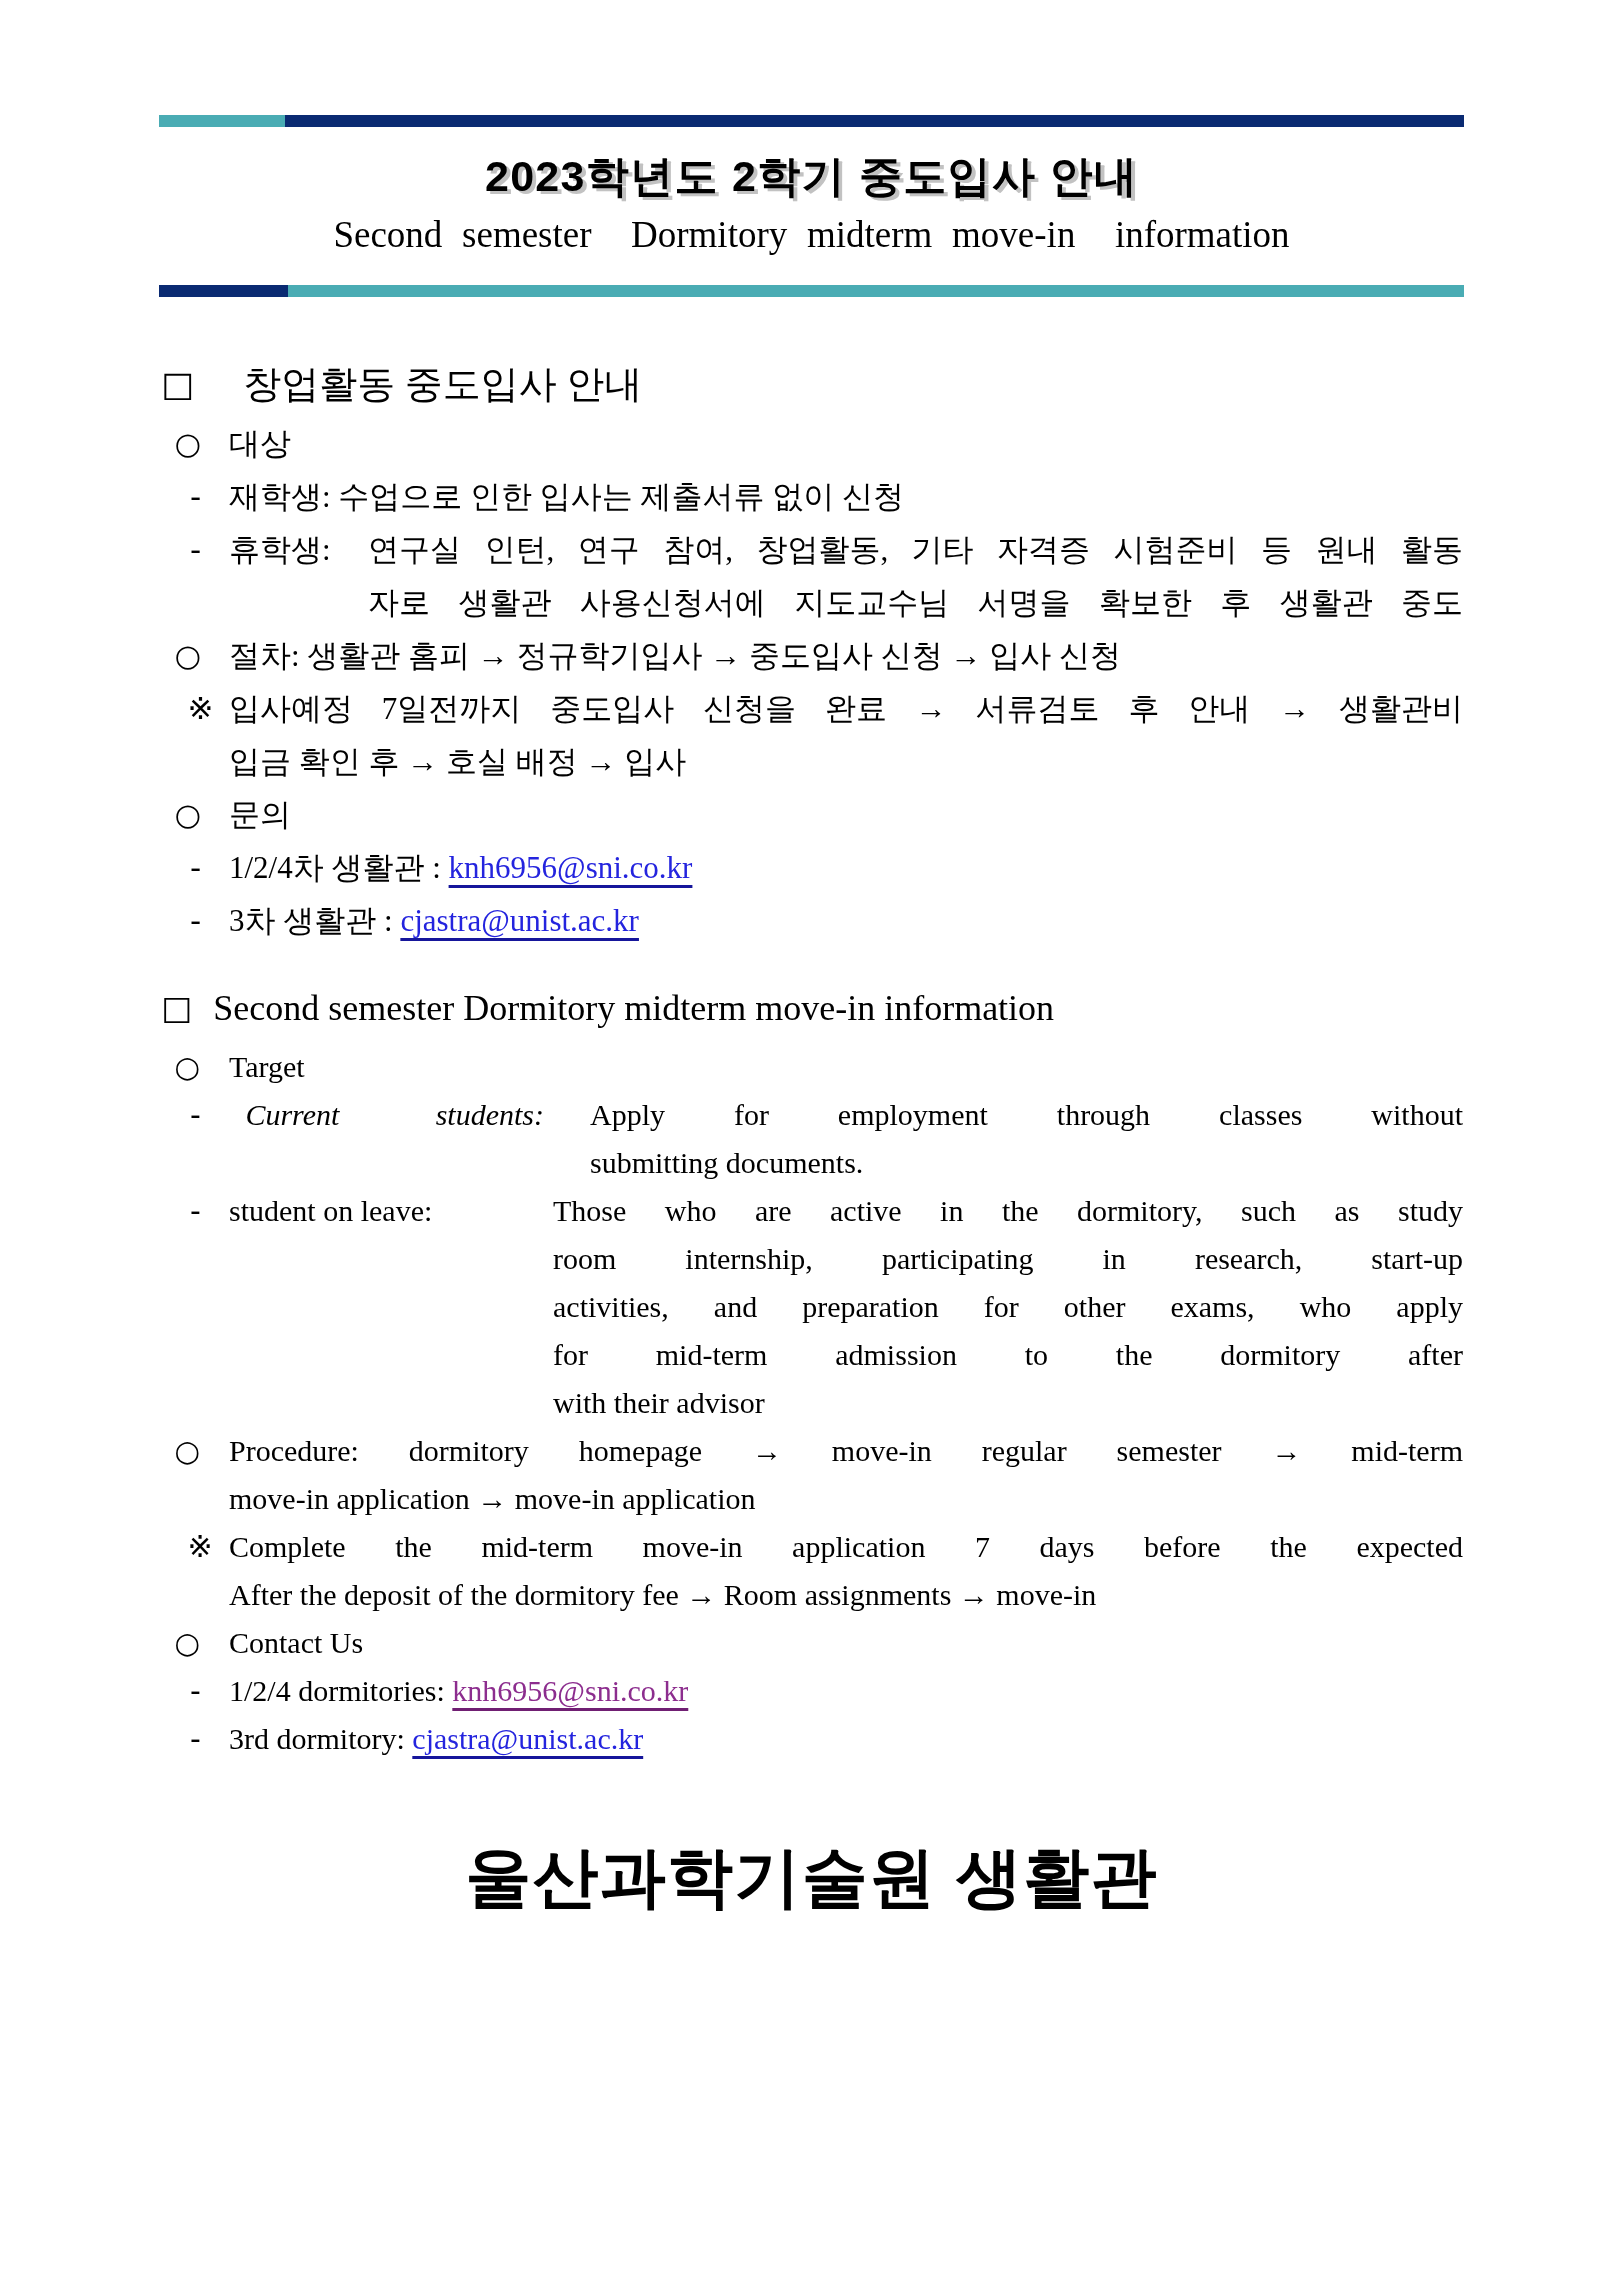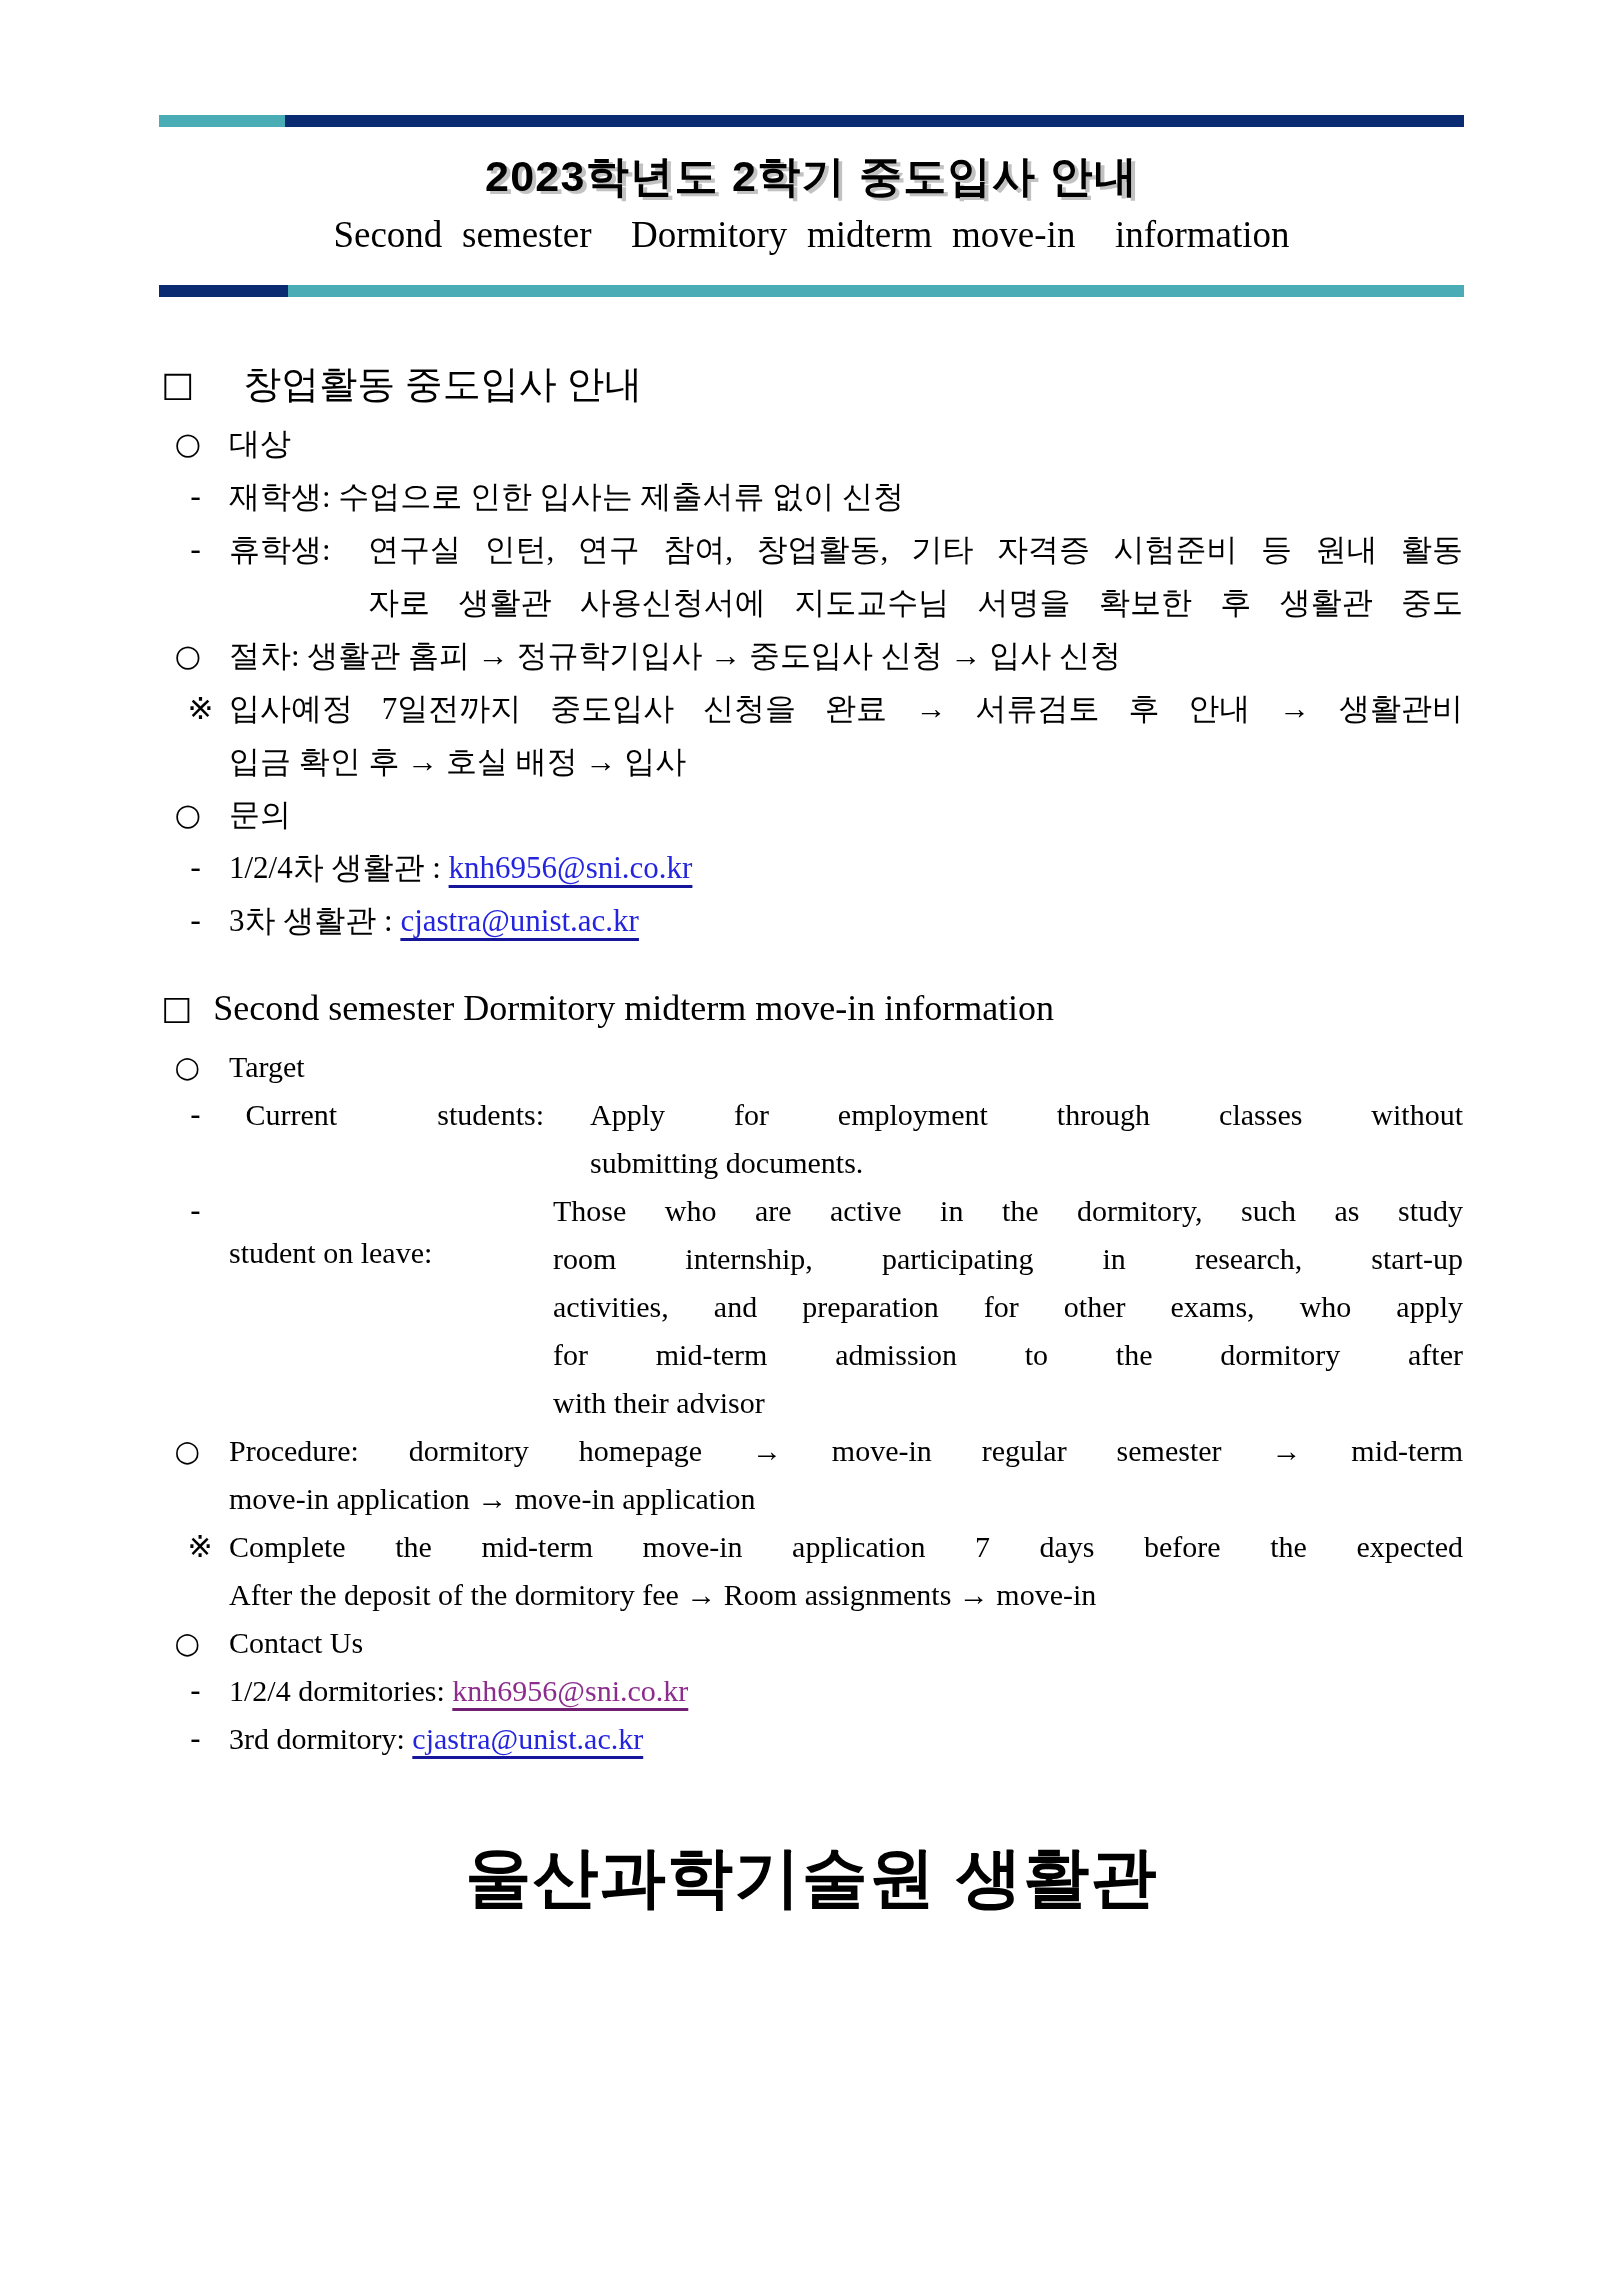--- a/index.html
+++ b/index.html
@@ -77,22 +77,23 @@
   .ln { }
   .j { text-align: justify; text-align-last: justify; }
 
   .lbl { box-sizing: border-box; }
   .ko-leave-lbl { flex: 0 0 139px; }
   .en-current-lbl {
     flex: 0 0 361px;
     padding: 0 46px 0 16.4px;
     text-align: justify;
     text-align-last: justify;
-  }
-  .en-leave-lbl { flex: 0 0 324px; margin-top: 42px; }
+    font-style: italic;
+  }
+  .en-leave-lbl { flex: 0 0 324px; }
 
   
   .lnk {
     color: #2424de;
     text-decoration: underline;
     text-decoration-thickness: 2.6px;
     text-underline-offset: 6.5px;
     text-decoration-color: #16169b;
     cursor: pointer;
   }

